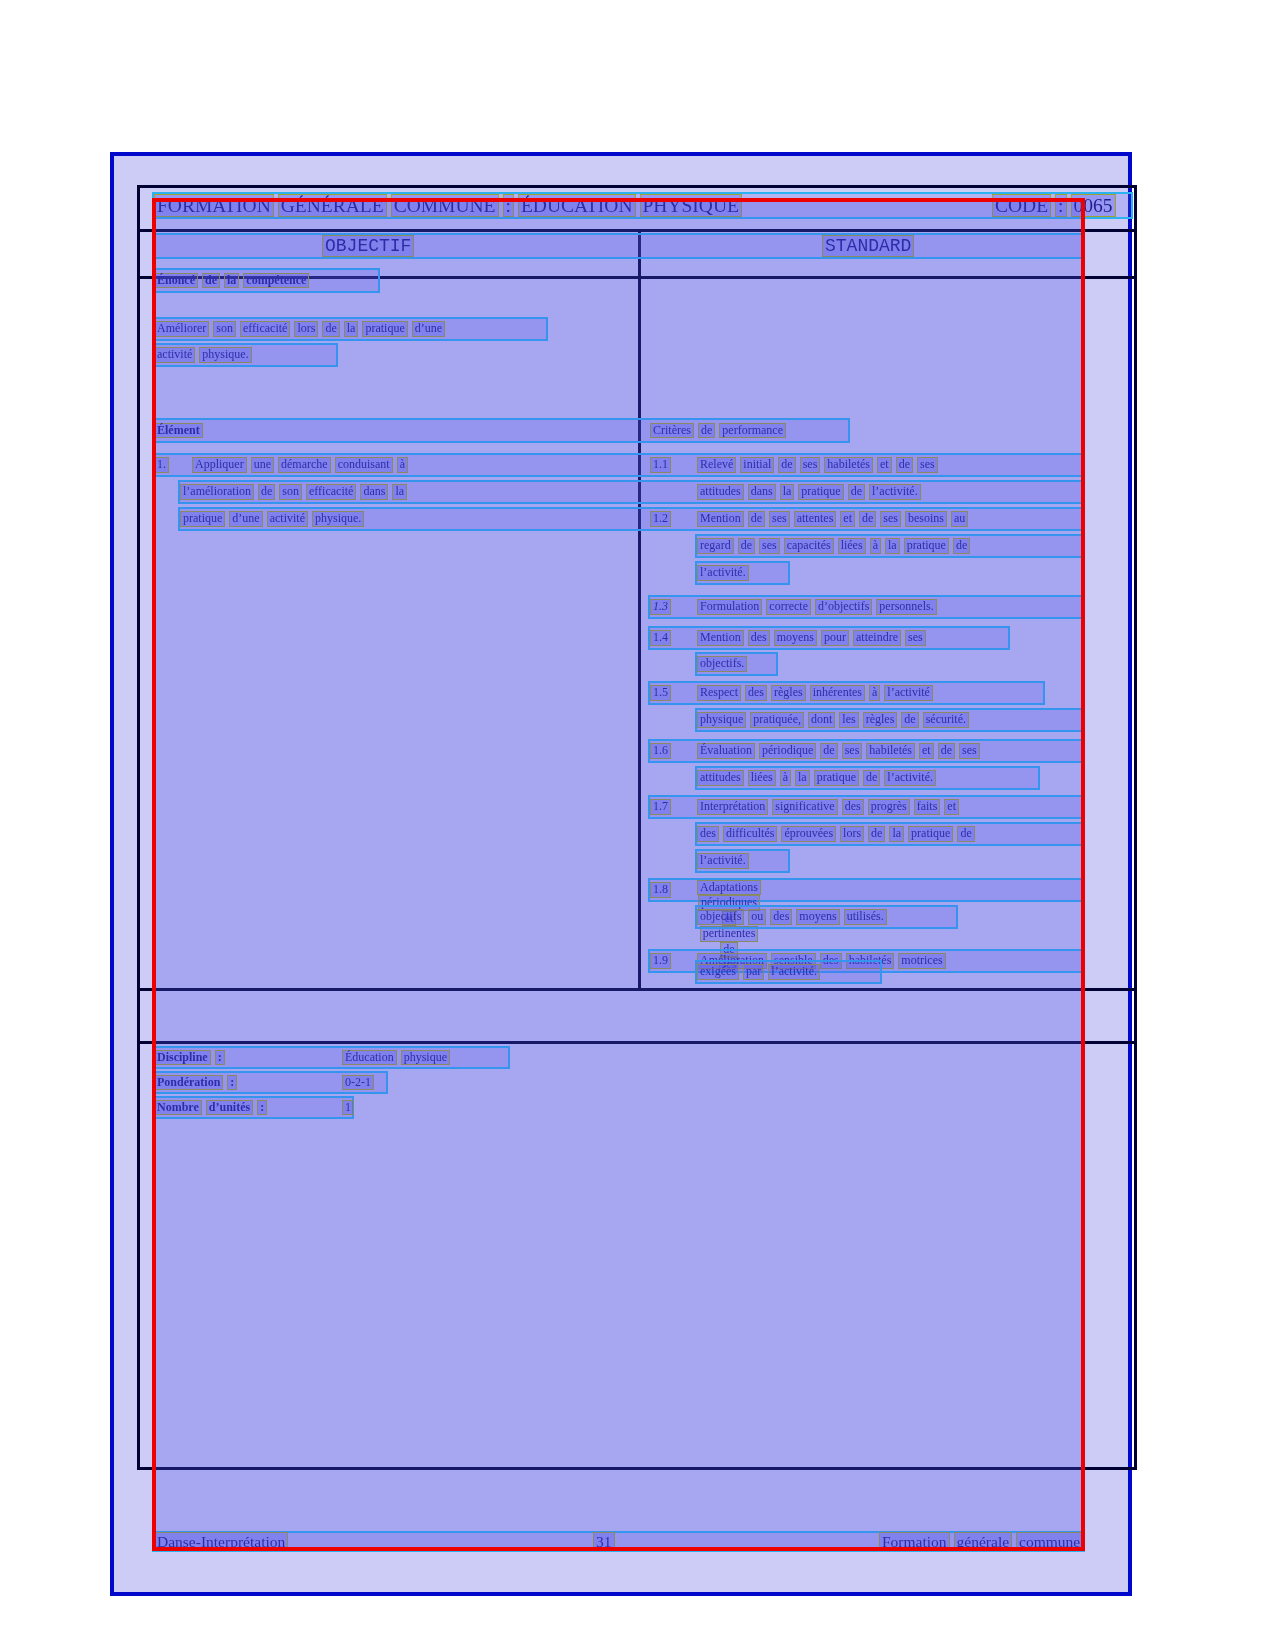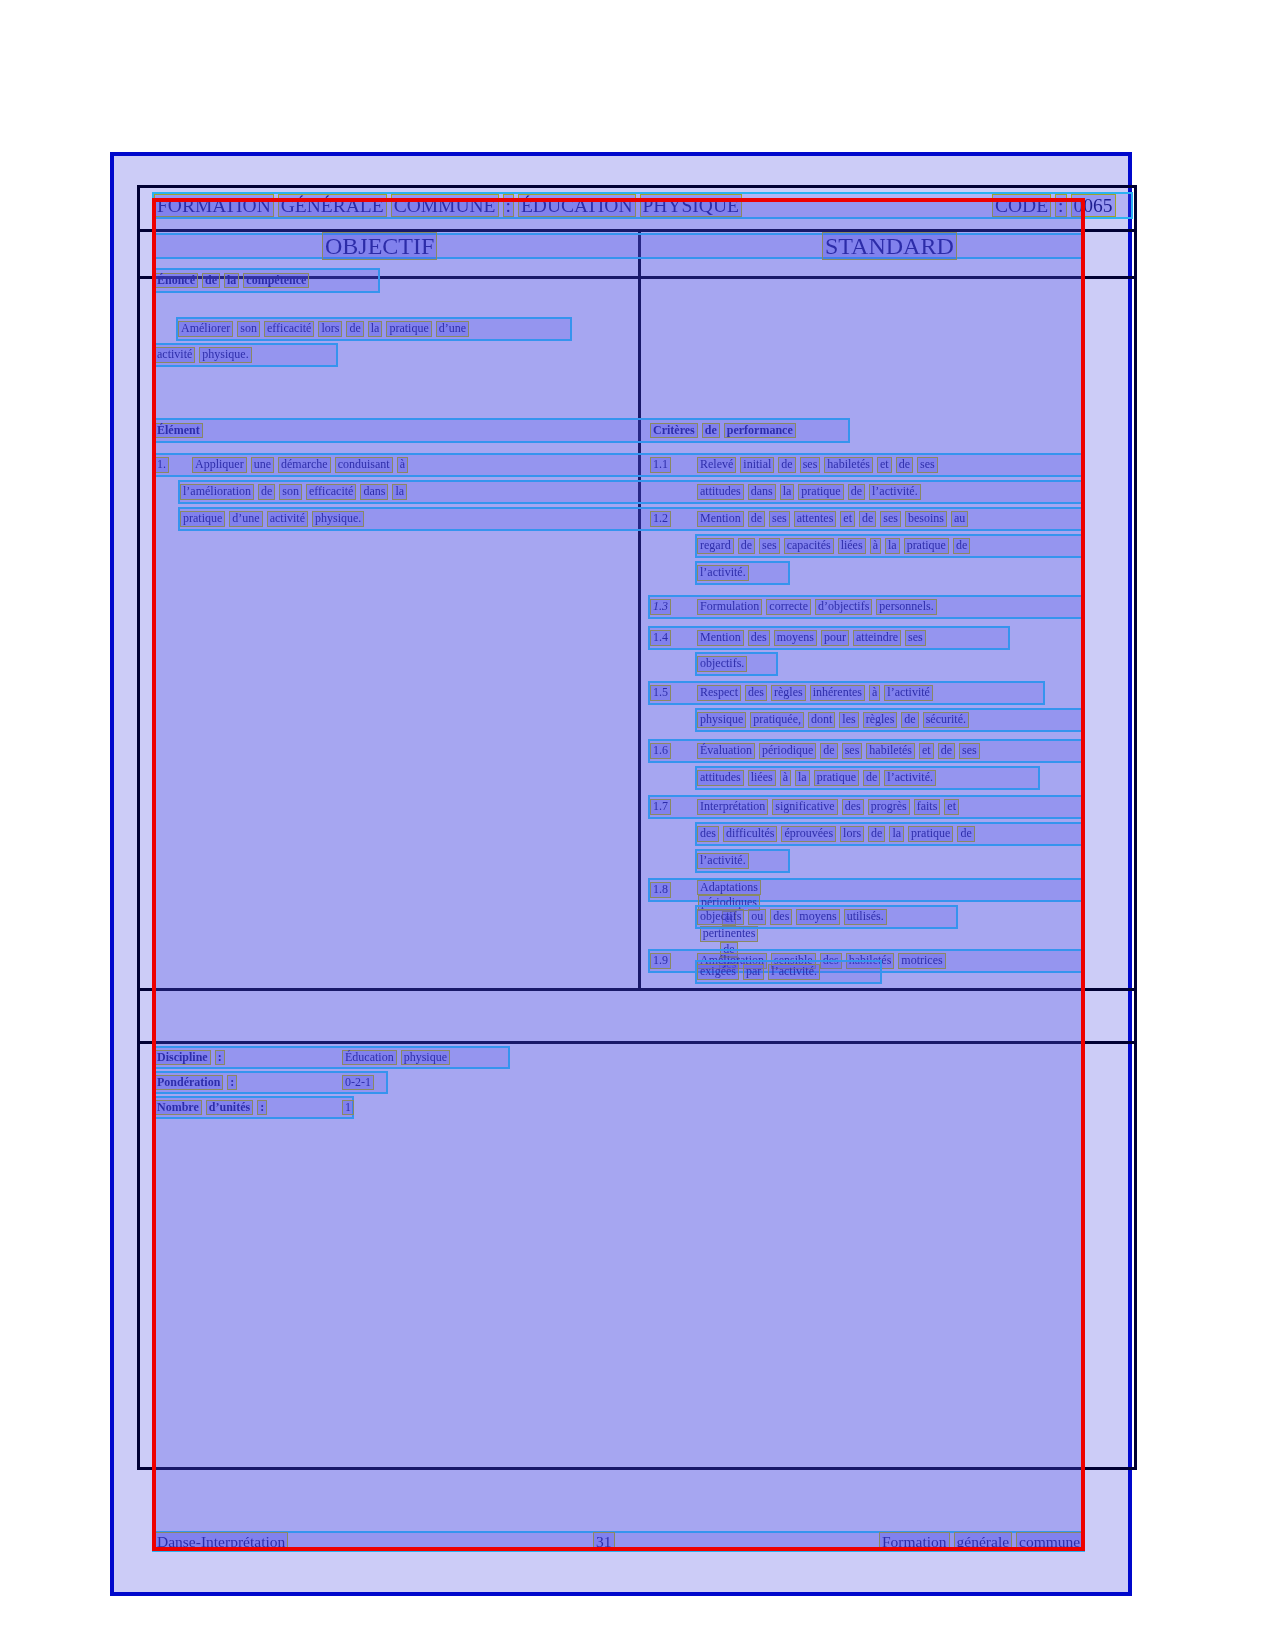--- a/index.html
+++ b/index.html
@@ -70,37 +70,37 @@
         <span class="w">:</span>
         <span class="w">ÉDUCATION</span>
         <span class="w">PHYSIQUE</span>
       </span>
       <span class="part" style="left: 838px;">
         <span class="w">CODE</span>
         <span class="w">:</span>
         <span class="w">0065</span>
       </span>
     </div>
-    <div class="line" style="left: 152px; top: 233px; width: 933px; height: 26px; font-size: 24px;">
+    <div class="line" style="left: 152px; top: 233px; width: 933px; height: 26px; font-size: 18px; font-family: Liberation Mono, monospace;">
       <span class="part" style="left: 168px;">
         <span class="w">OBJECTIF</span>
       </span>
       <span class="part" style="left: 668px;">
         <span class="w">STANDARD</span>
       </span>
     </div>
     <div class="line" style="left: 152px; top: 268px; width: 228px; height: 25px;">
       <span class="part" style="left: 0px; font-weight: bold;">
         <span class="w">Énoncé</span>
         <span class="w">de</span>
         <span class="w">la</span>
         <span class="w">compétence</span>
       </span>
     </div>
-    <div class="line" style="left: 152px; top: 317px; width: 396px; height: 24px; margin-left: 24px;">
+    <div class="line" style="left: 152px; top: 317px; width: 396px; height: 24px;">
       <span class="part" style="left: 0px;">
         <span class="w">Améliorer</span>
         <span class="w">son</span>
         <span class="w">efficacité</span>
         <span class="w">lors</span>
         <span class="w">de</span>
         <span class="w">la</span>
         <span class="w">pratique</span>
         <span class="w">d’une</span>
       </span>
@@ -108,21 +108,21 @@
     <div class="line" style="left: 152px; top: 343px; width: 186px; height: 24px;">
       <span class="part" style="left: 0px;">
         <span class="w">activité</span>
         <span class="w">physique.</span>
       </span>
     </div>
     <div class="line" style="left: 152px; top: 418px; width: 698px; height: 25px;">
       <span class="part" style="left: 0px; font-weight: bold;">
         <span class="w">Élément</span>
       </span>
-      <span class="part" style="left: 496px; font-weight: bold;">
+      <span class="part" style="left: 496px; font-weight: normal;">
         <span class="w">Critères</span>
         <span class="w">de</span>
         <span class="w">performance</span>
       </span>
     </div>
     <div class="line" style="left: 152px; top: 453px; width: 933px; height: 24px;">
       <span class="part" style="left: 0px;">
         <span class="w">1.</span>
       </span>
       <span class="part" style="left: 38px;">

